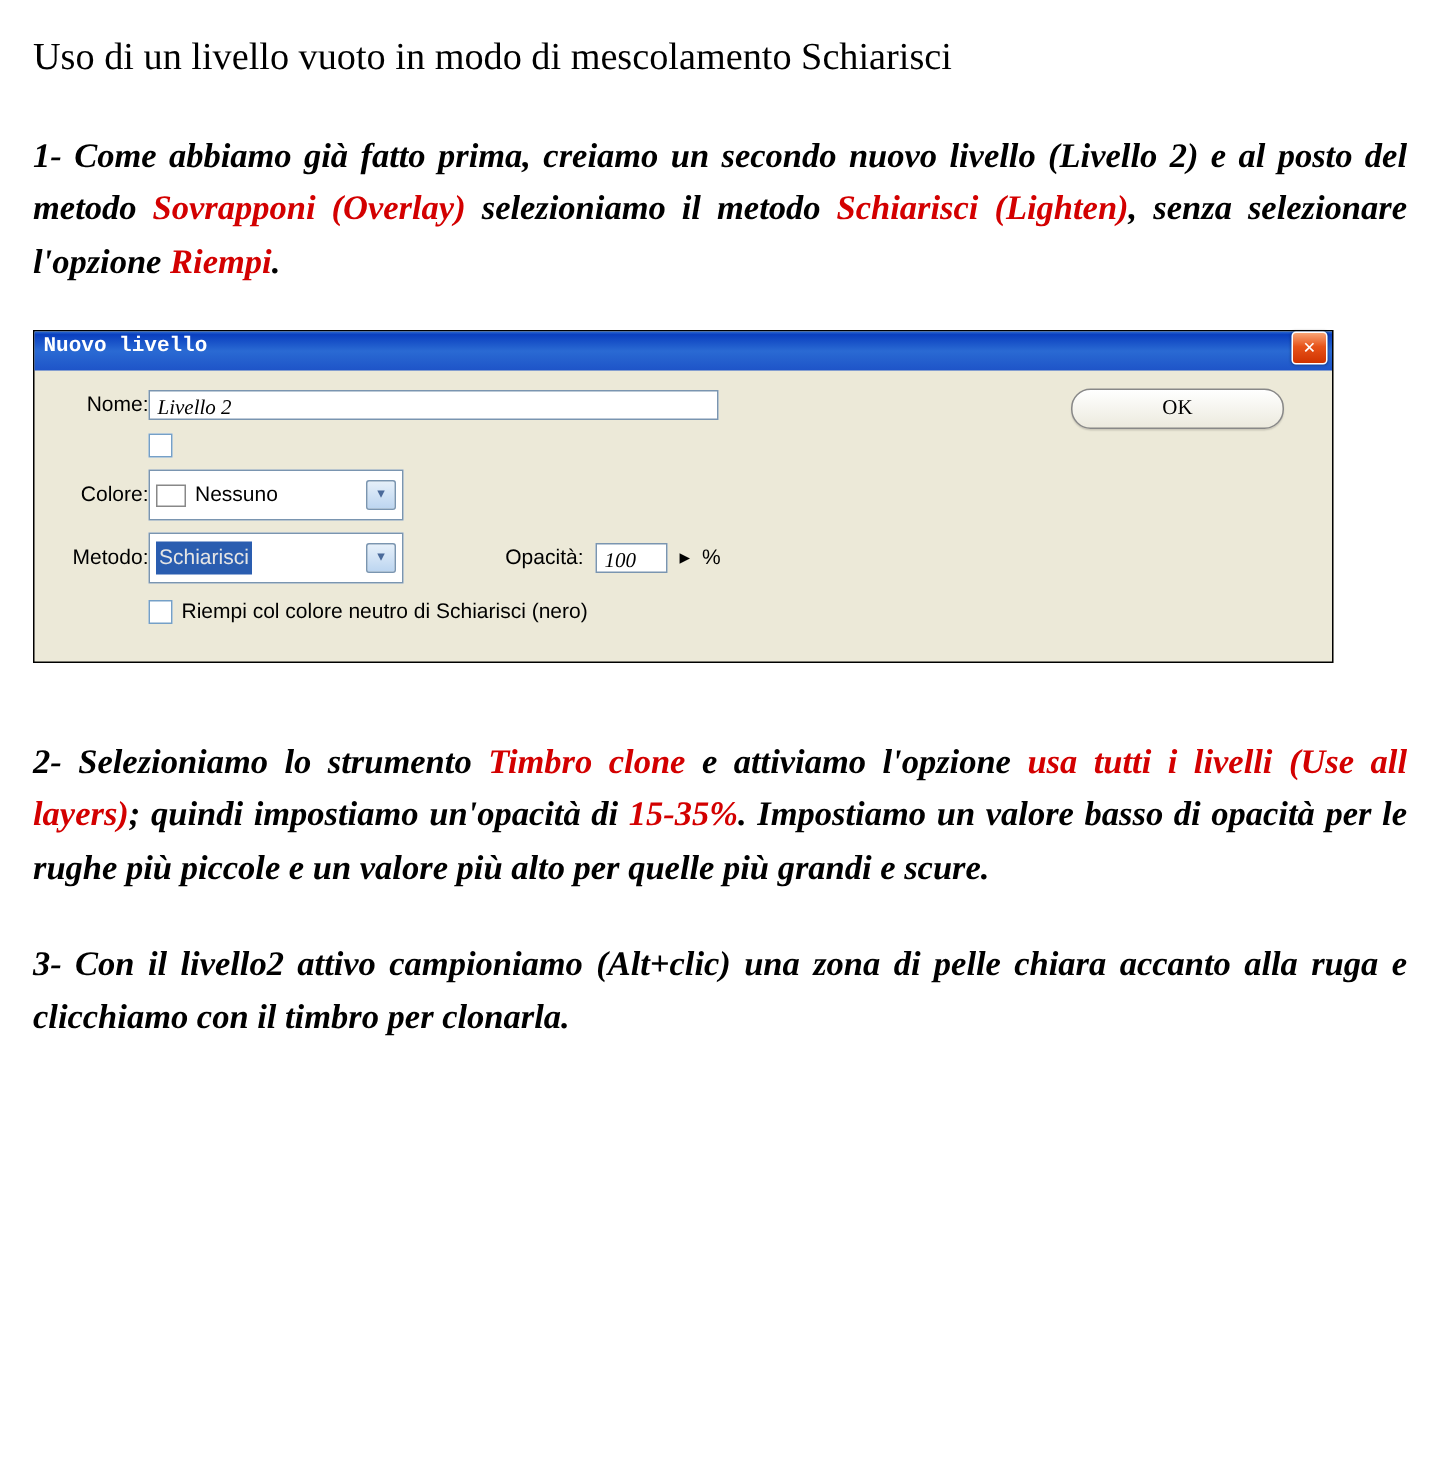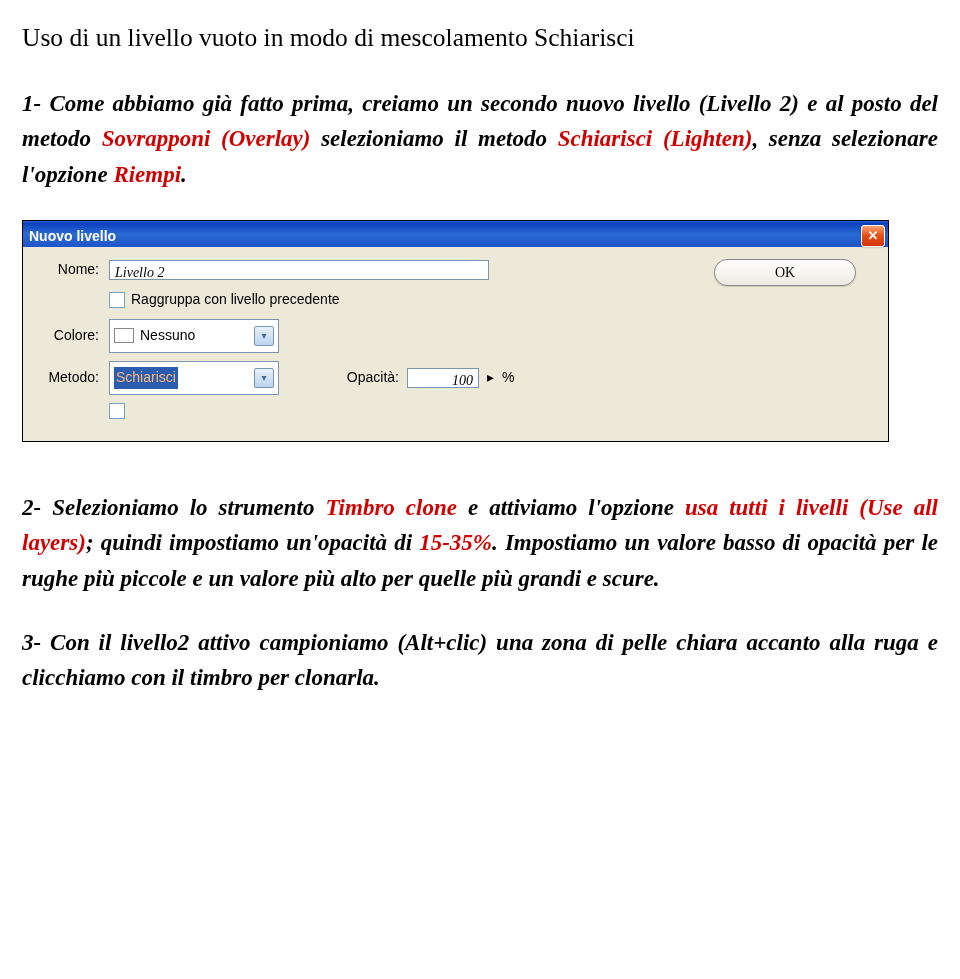--- a/index.html
+++ b/index.html
@@ -31,42 +31,43 @@
     font-size:14px;
     background:#ece9d8;
     color:#000;
     user-select:none;
   }
   .titlebar{
     height:26px;
     background:linear-gradient(to bottom,#2a6ad3 0%,#0a3fbf 8%,#2a6ad3 50%,#1e54c8 100%);
     color:#fff;
     display:flex;
-    align-items:flex-end;
+    align-items:flex-start;
     font-weight:bold;
     padding-left:6px;
     font-size:14px;
+    font-family:Liberation Mono, monospace;
   }
   .titlebar .spacer{flex:1;}
   .close-btn{
     width:22px;height:20px;margin-right:3px;
     background:linear-gradient(to bottom,#f8a475 0%,#e7531a 45%,#d03300 100%);
     border:1px solid #fff;border-radius:3px;
     display:flex;align-items:center;justify-content:center;
     color:#fff;font-weight:bold;font-size:13px;
     box-shadow:0 0 2px rgba(0,0,0,0.4);
   }
   .dbody{
     padding:12px 14px 14px 14px;
     display:flex;
   }
   .form-col{flex:1;}
   .btn-col{width:160px;padding-left:12px;}
   .row{display:flex;align-items:center;margin-bottom:8px;}
-  .lab{width:62px;text-align:right;padding-right:10px;}
+  .lab{width:62px;text-align:right;padding-right:0;}
   .textinput{
     flex:1;height:20px;
     background:#fff;border:1px solid #7a95b0;
     padding:1px 5px;font-family:Verdana;font-size:14px;
     box-sizing:border-box;
     font-style:italic;
   }
   .cbx{
     width:14px;height:14px;border:1px solid #75a0c7;
     background:#fff;display:inline-block;margin-right:6px;
@@ -82,21 +83,21 @@
     background:linear-gradient(to bottom,#e6f0fa,#bcd5f0);
     border:1px solid #7a95b0;border-radius:2px;
     display:flex;align-items:center;justify-content:center;
     font-size:10px;color:#4a6a9a;
   }
   .swatch{
     width:18px;height:13px;background:#fff;border:1px solid #888;
     display:inline-block;margin-right:6px;vertical-align:middle;
   }
   .highlight{
-    background:#2a5db0;color:#fdba74;padding:0 2px;
+    background:#2a5db0;color:#e5e5e5;padding:0 2px;
   }
   .winbtn{
     width:140px;height:25px;margin-bottom:10px;
     background:linear-gradient(to bottom,#fff,#eceade);
     border:1px solid #888;border-radius:13px;
     display:flex;align-items:center;justify-content:center;
     font-family:Verdana;font-size:14px;
     box-shadow:0 1px 1px rgba(0,0,0,0.15);
   }
 </style>
@@ -119,46 +120,46 @@
   </div>
   <div class="dbody">
     <div class="form-col">
       <div class="row">
         <div class="lab">Nome:</div>
         <div class="textinput" style="width:380px;flex:none;">Livello 2</div>
       </div>
       <div class="row">
         <div class="lab"></div>
         <span class="cbx"></span>
-        <span>Raggruppa con livello precedente</span>
       </div>
       <div class="row">
         <div class="lab">Colore:</div>
         <div class="drop" style="width:170px;">
           <span class="swatch"></span>
           <span>Nessuno</span>
           <span style="flex:1"></span>
           <span class="arrow">▾</span>
         </div>
       </div>
       <div class="row">
         <div class="lab">Metodo:</div>
         <div class="drop" style="width:170px;">
           <span class="highlight">Schiarisci</span>
           <span style="flex:1"></span>
           <span class="arrow">▾</span>
         </div>
         <div style="width:120px;text-align:right;padding-right:8px;">Opacità:</div>
-        <div class="textinput" style="width:72px;flex:none;text-align:right;">100</div>
+        <div class="textinput" style="width:48px;flex:none;text-align:left;">100</div>
         <span style="padding:0 6px 0 10px;position:relative;left:-2px;">▸</span>
         <span>%</span>
       </div>
       <div class="row">
         <div class="lab"></div>
         <span class="cbx"></span>
+        <span>Riempi col colore neutro di Schiarisci (nero)</span>
       </div>
     </div>
     <div class="btn-col">
       <div class="winbtn">OK</div>
     </div>
   </div>
 </div>
 
 <p class="bold">
   <span>2- Selezioniamo lo strumento </span><span class="red">Timbro clone</span><span> e attiviamo l'opzione </span><span class="red">usa tutti i livelli (Use all layers)</span><span>; quindi impostiamo un'opacità di </span><span class="red">15-35%</span><span>. Impostiamo un valore basso di opacità per le rughe più piccole e un valore più alto per quelle più grandi e scure.</span>

